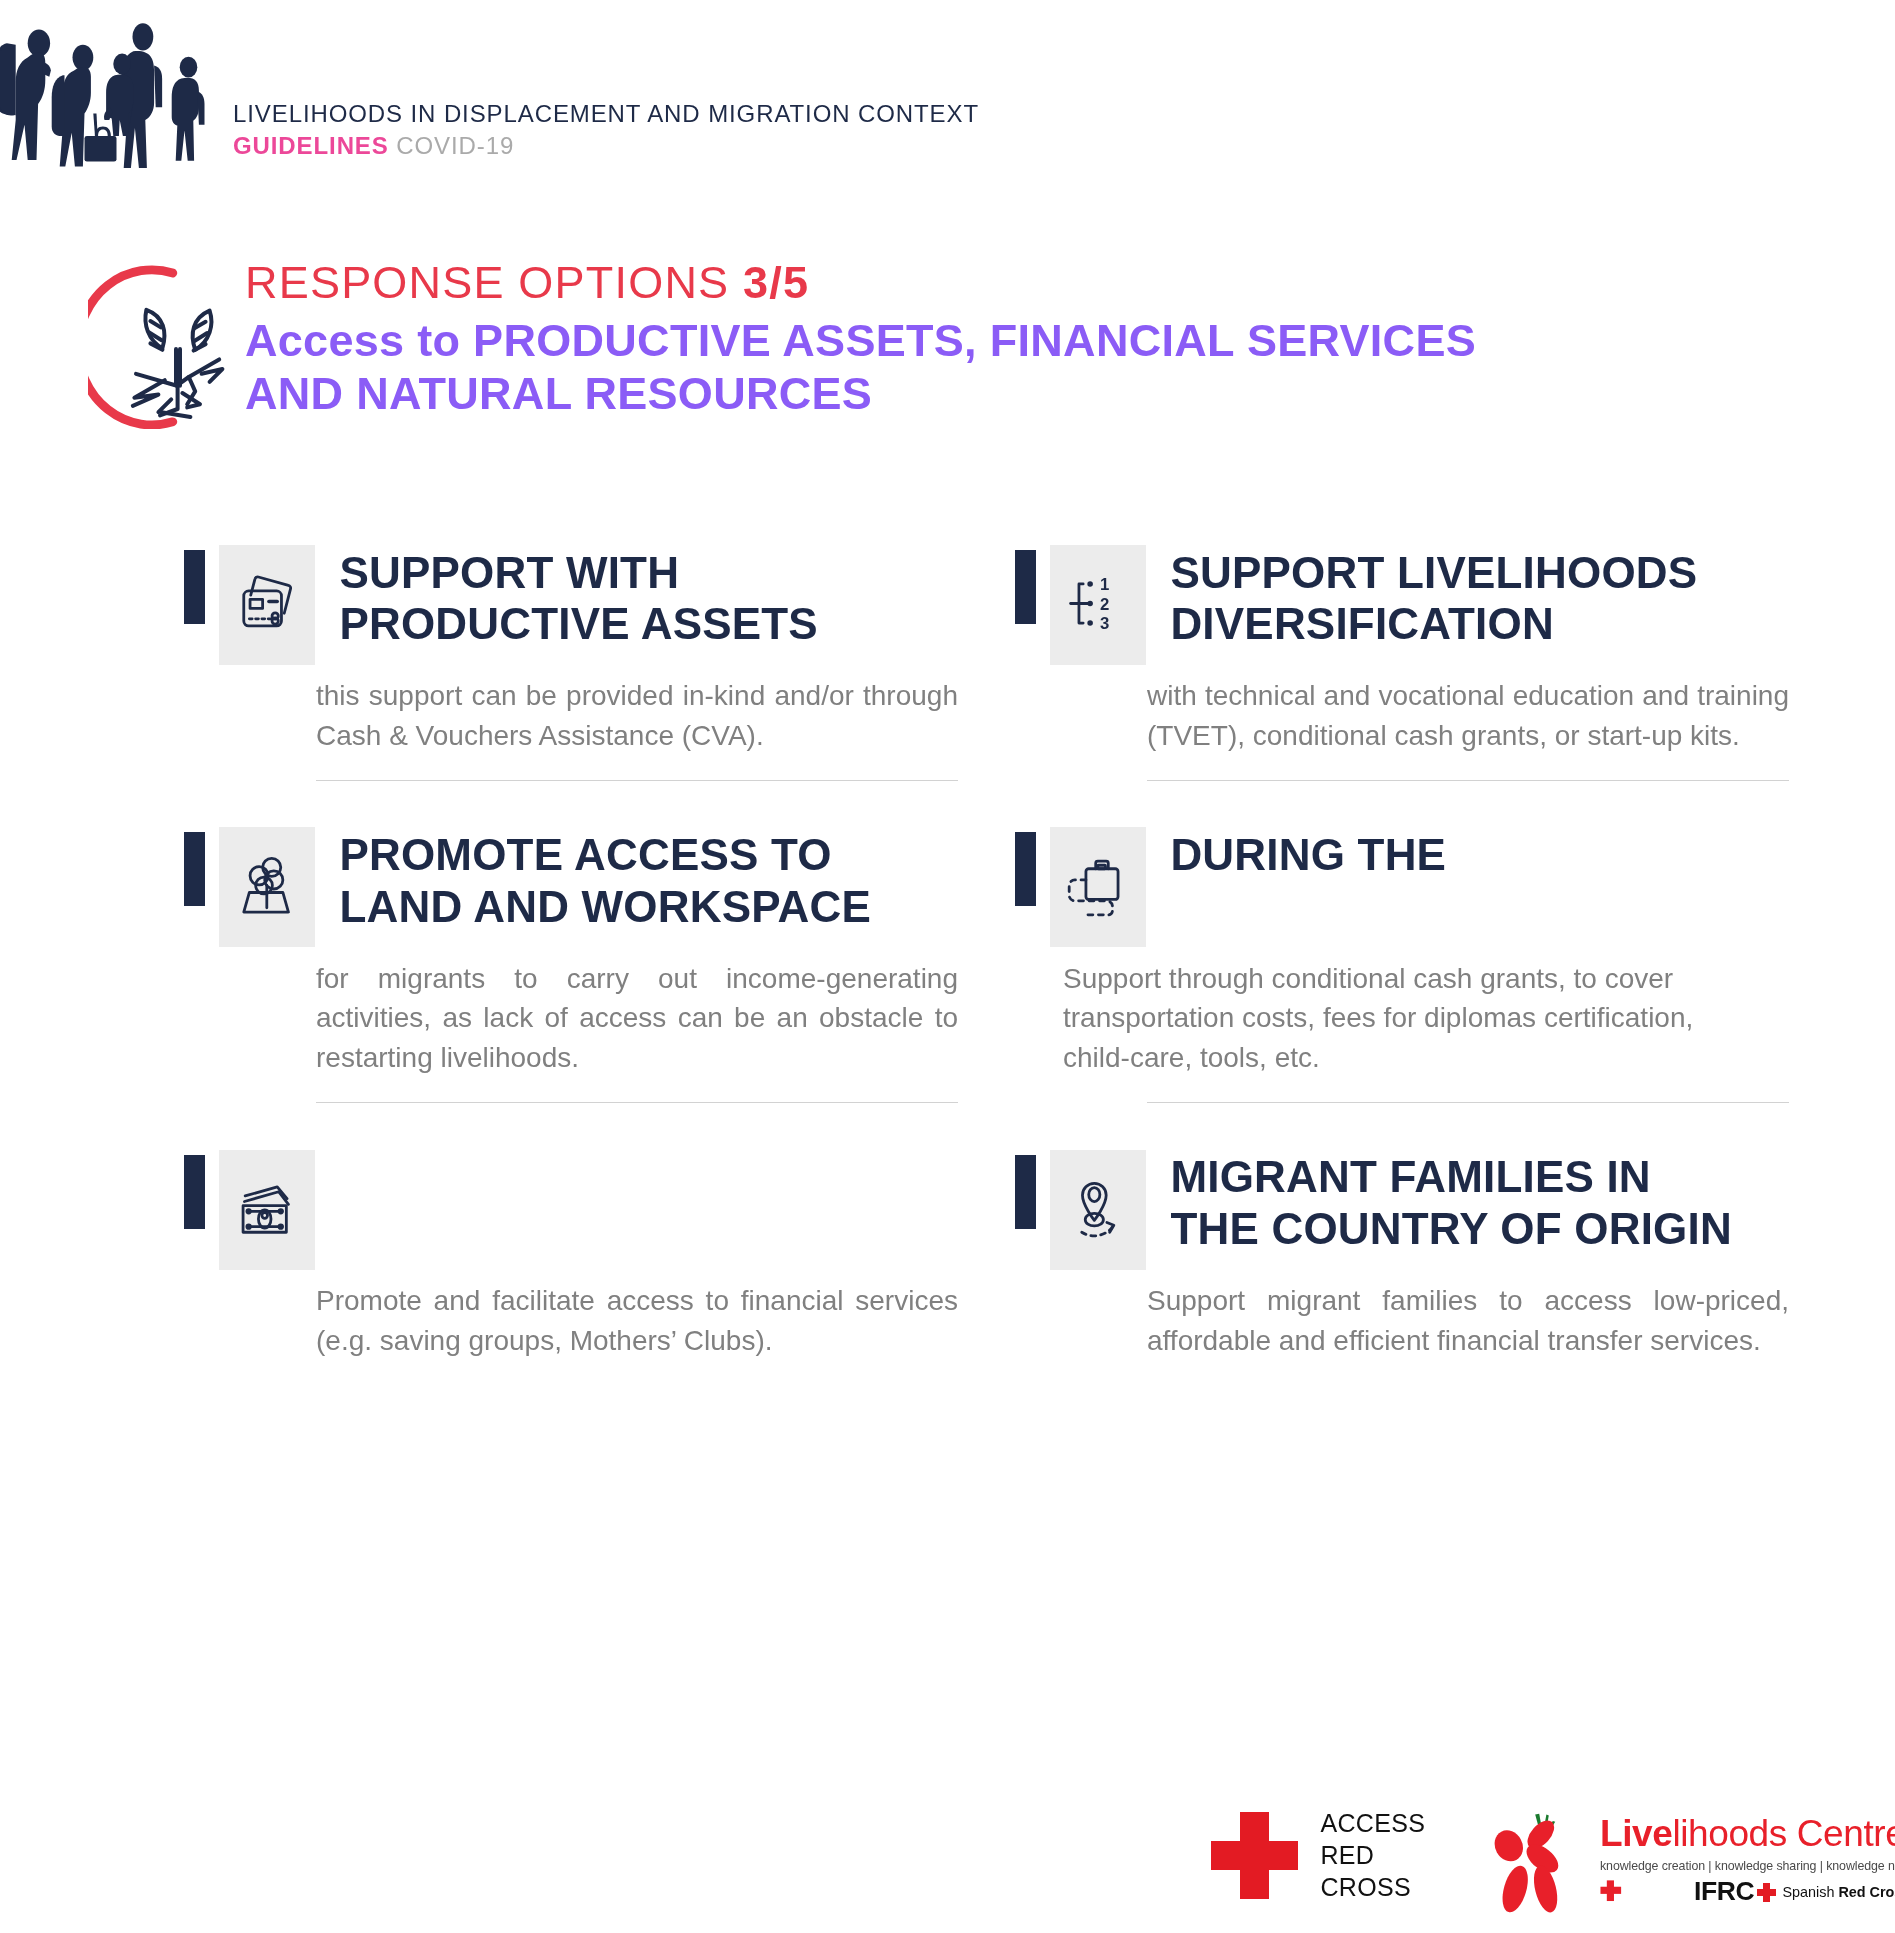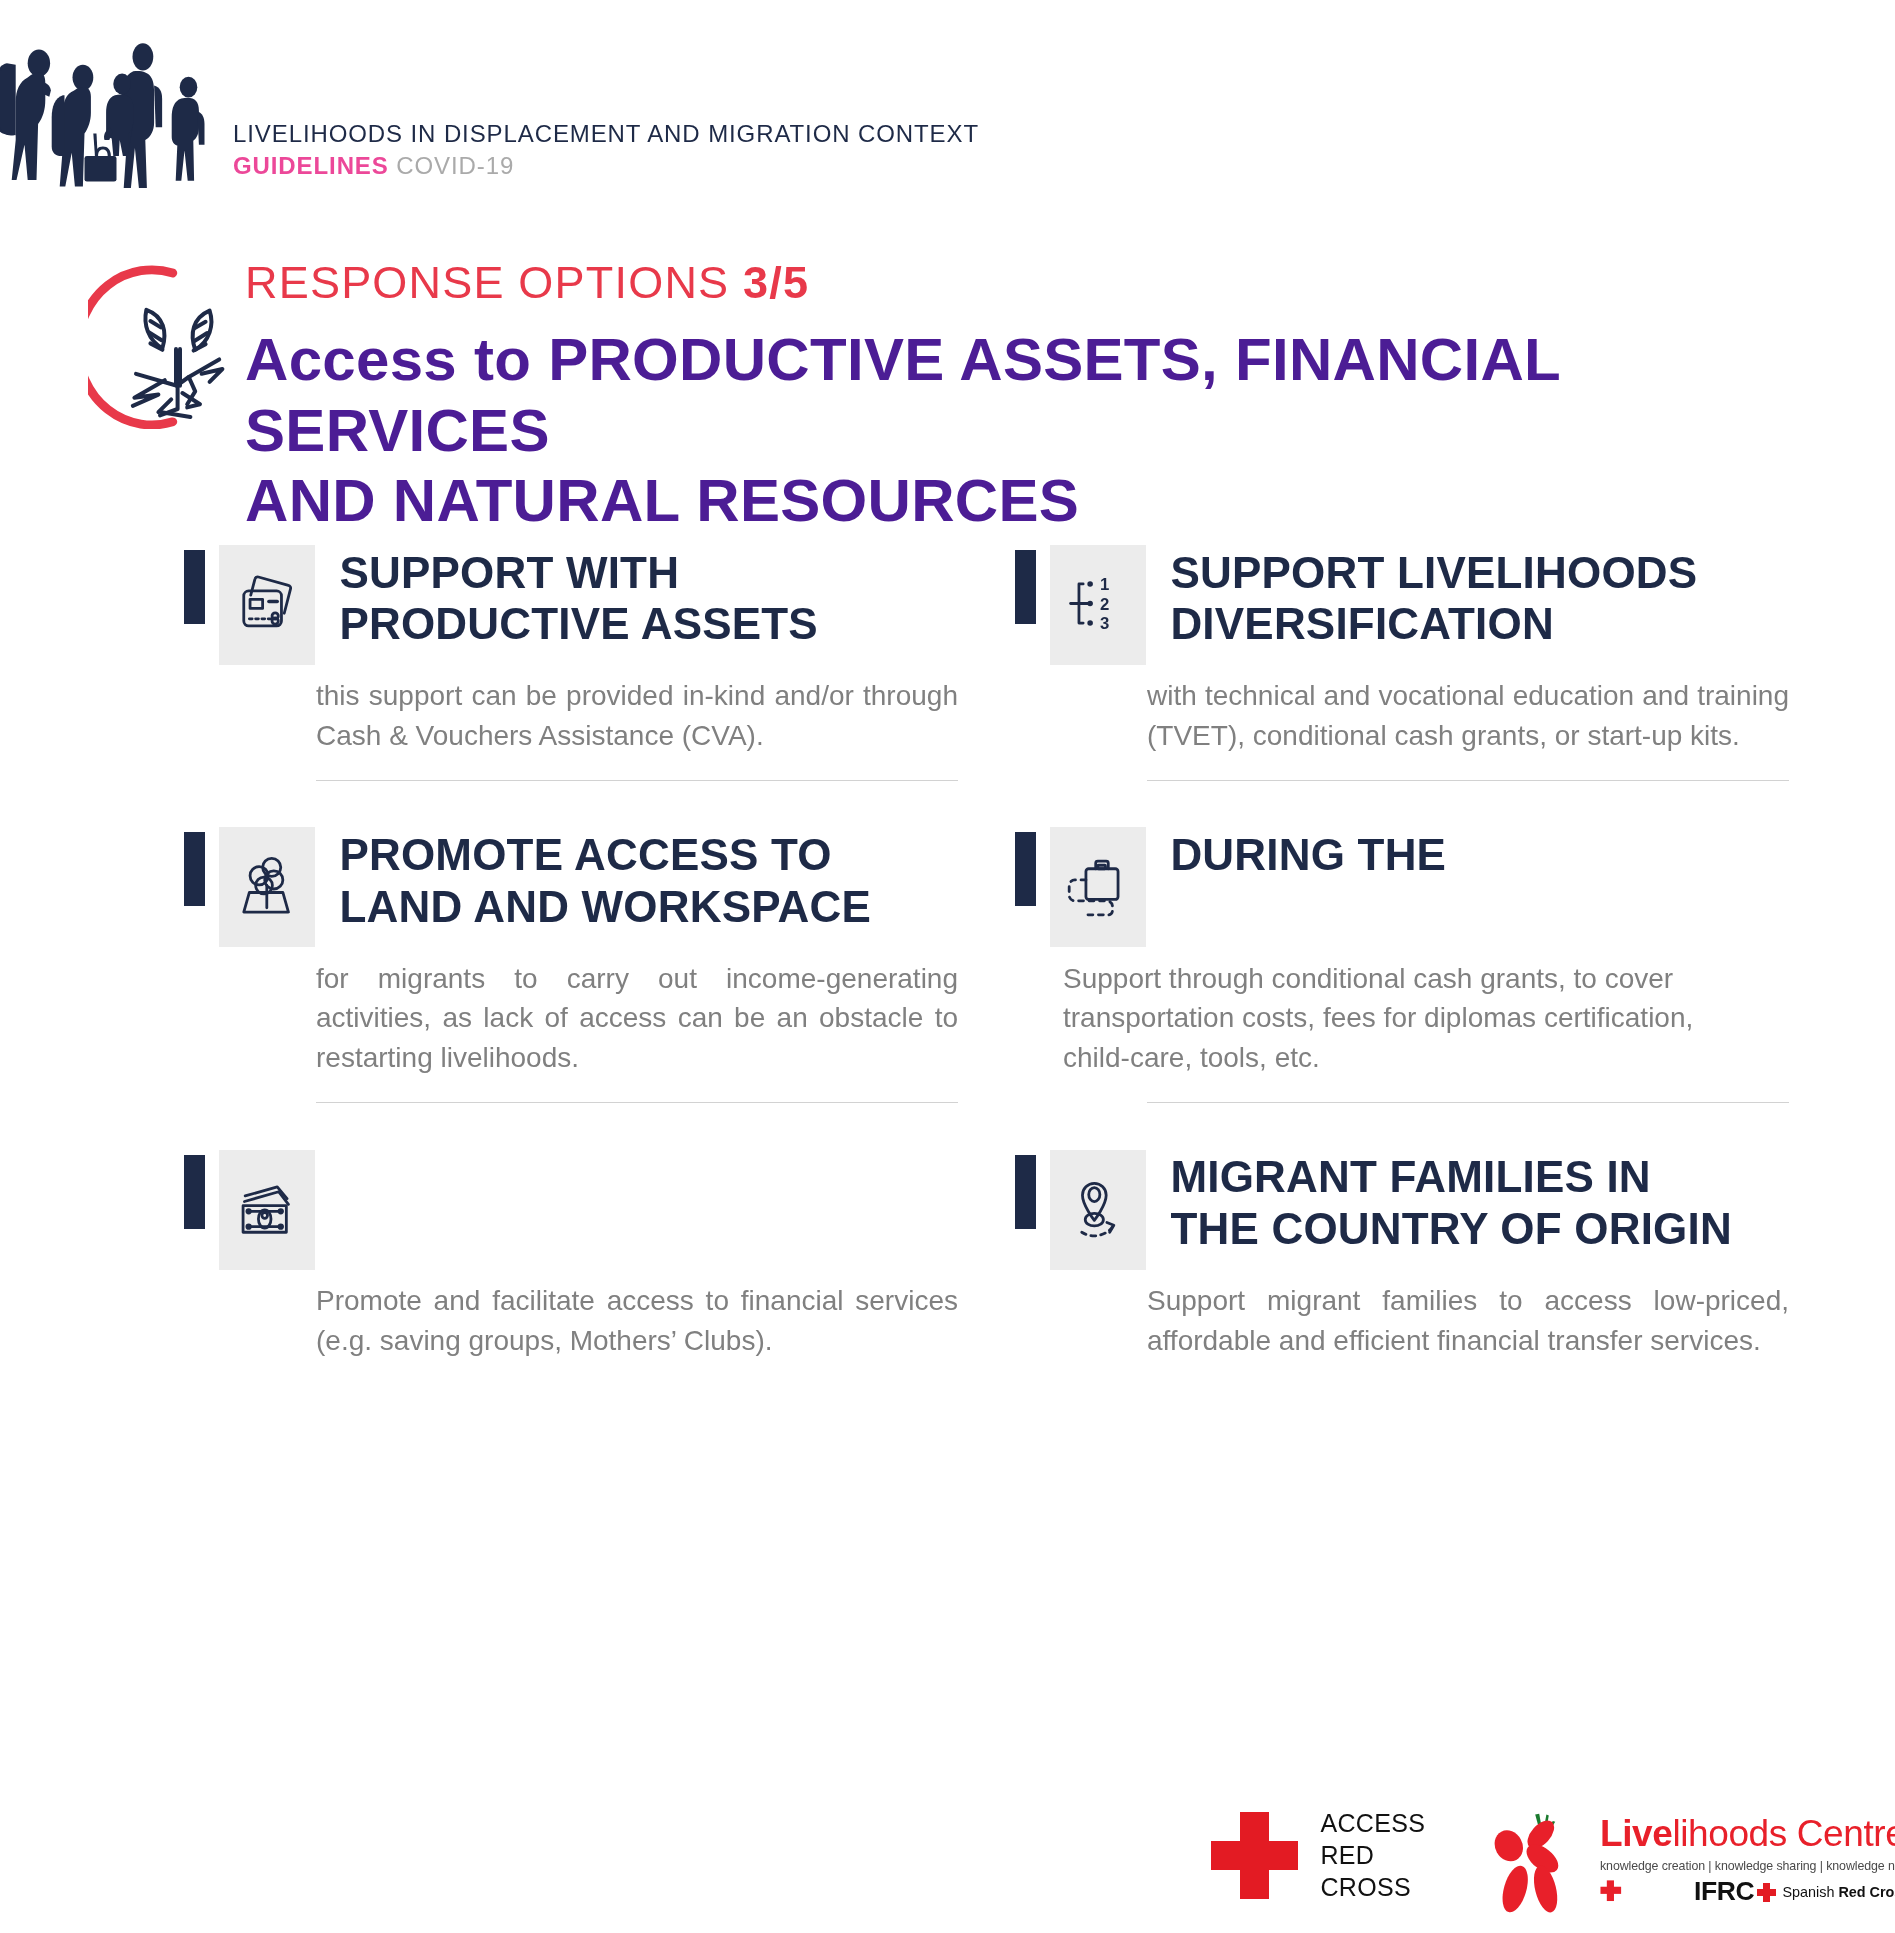--- a/index.html
+++ b/index.html
@@ -19,21 +19,20 @@
     background: #ffffff;
   }
 
   
   .header {
     position: absolute;
     top: 0;
     left: 0;
     width: 1895px;
     height: 184px;
-    margin-top: 20px;
   }
 
   .header-logo {
     position: absolute;
     left: 0px;
     top: 8px;
     width: 209px;
     height: 160px;
   }
 
@@ -90,26 +89,26 @@
   .kicker {
     font-size: 45px;
     letter-spacing: 1.2px;
     line-height: 1.15;
     white-space: nowrap;
   }
   .kicker .k-label { color: #e8394a; font-weight: 400; }
   .kicker .k-num { color: #e8394a; font-weight: 700; }
 
   .main-title {
-    font-size: 60px;
+    font-size: 45px;
     font-weight: 700;
-    color: #4c1d95;
+    color: #8b5cf6;
     letter-spacing: 0.3px;
     line-height: 1.18;
-    margin-top: 16px;
+    margin-top: 5px;
   }
 
   
   .grid {
     position: absolute;
     left: 0;
     top: 545px;
     width: 1895px;
   }
 

